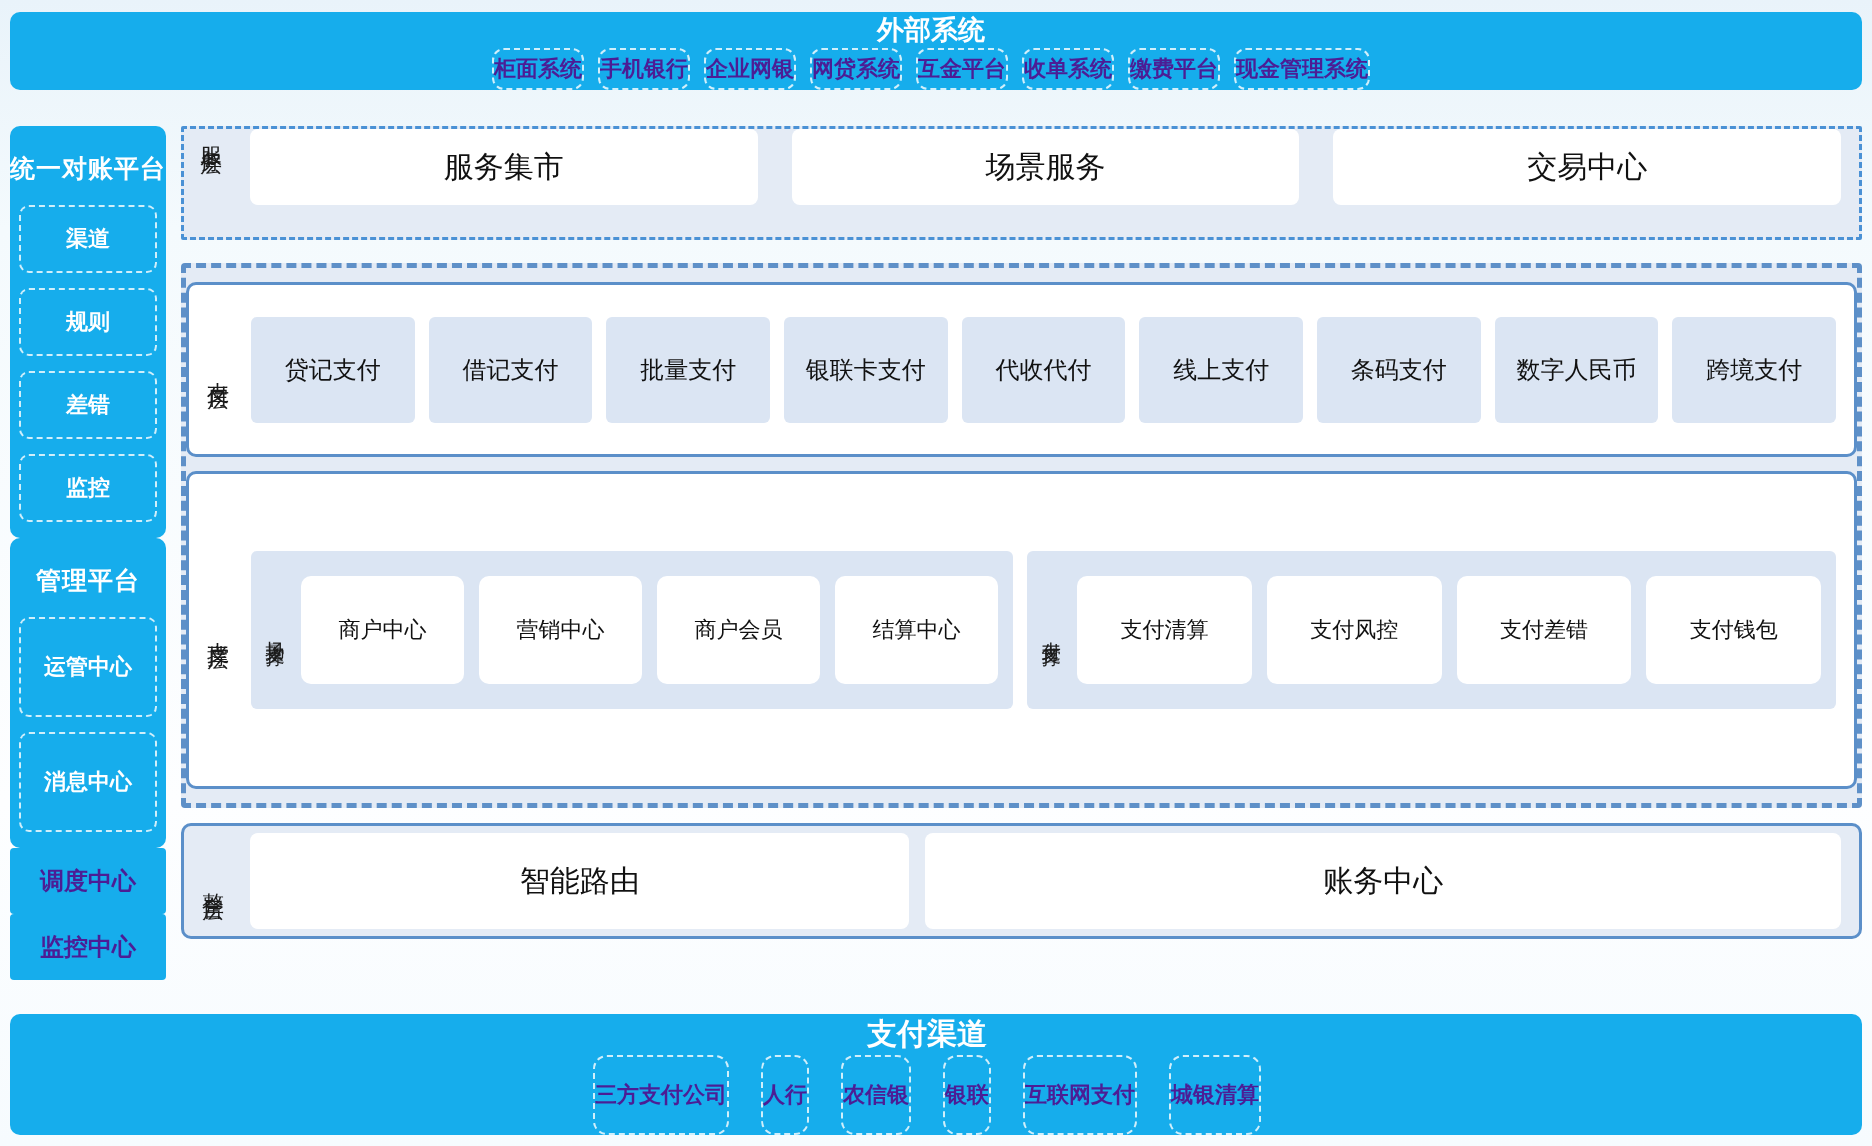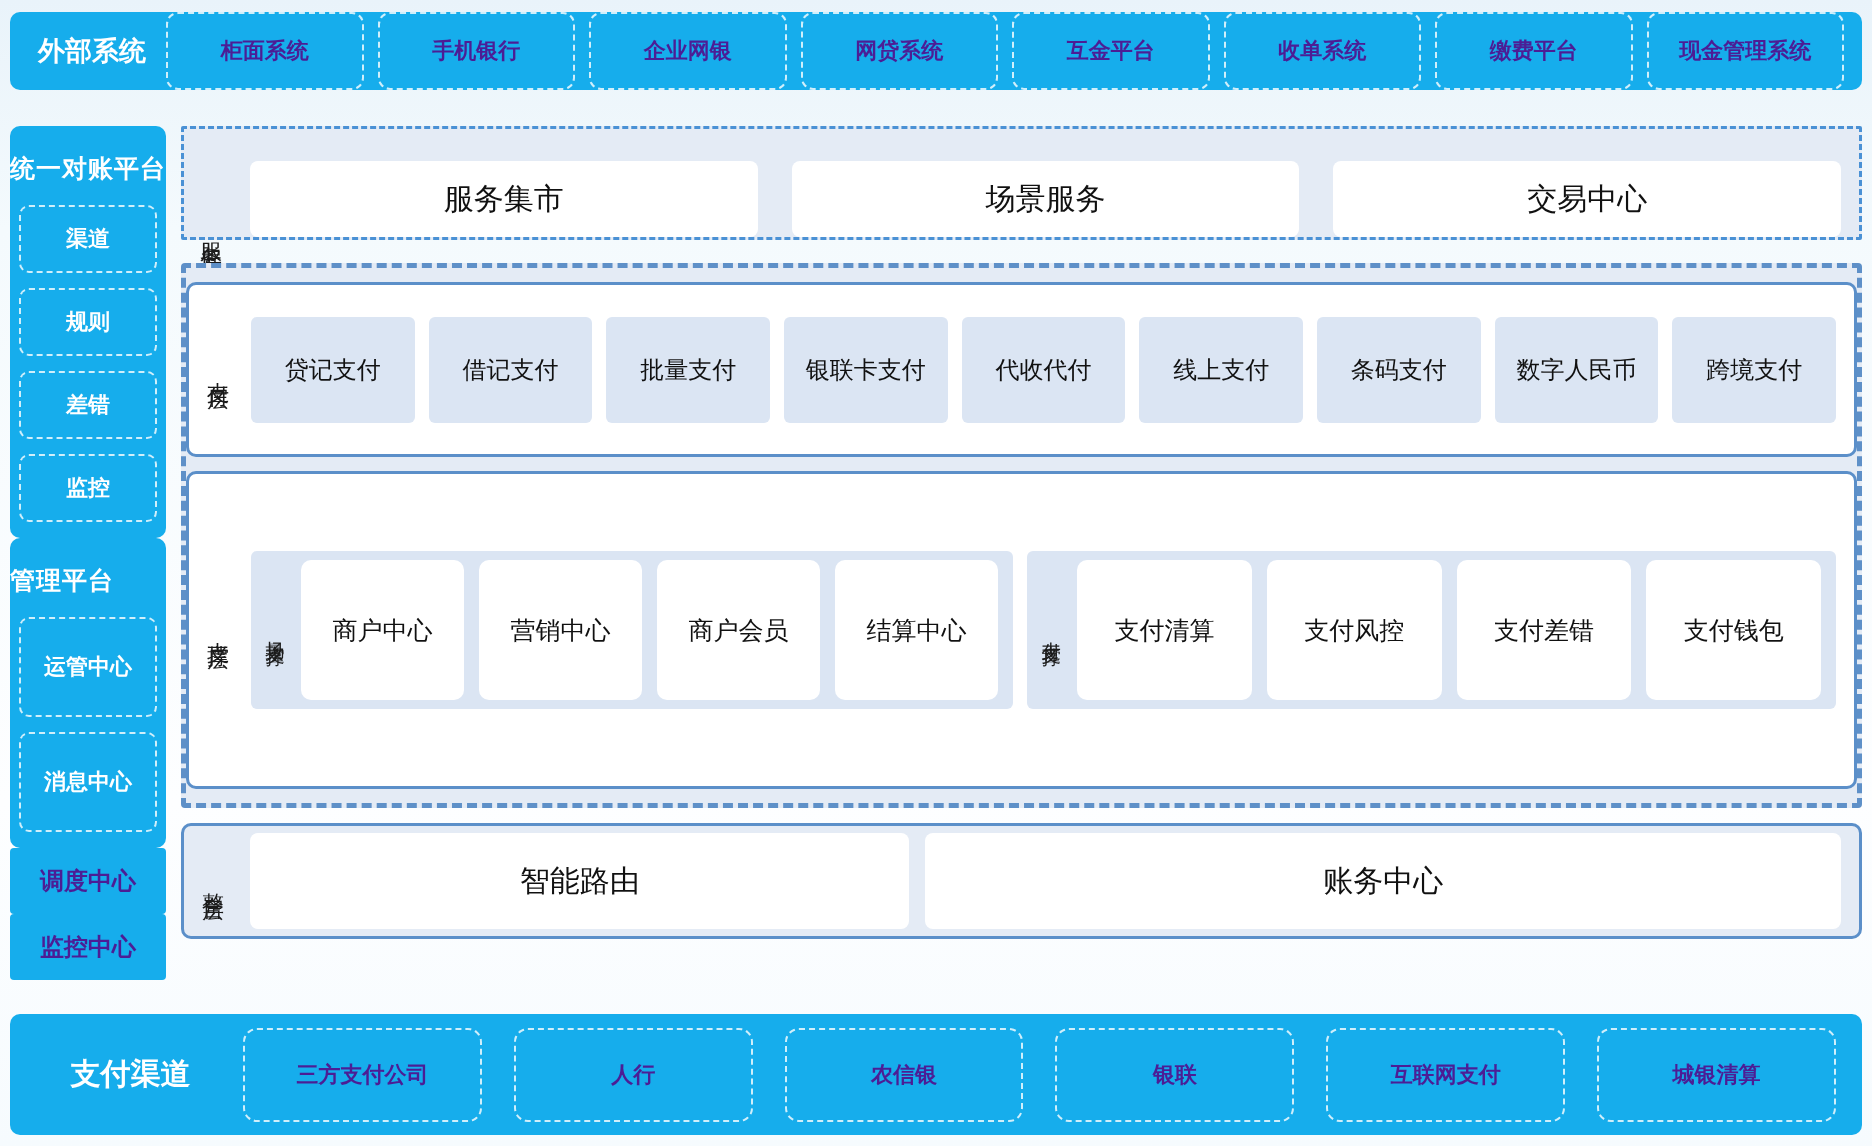--- a/index.html
+++ b/index.html
@@ -13,21 +13,21 @@
   *{box-sizing:border-box;margin:0;padding:0;}
   html,body{width:1872px;height:1146px;overflow:hidden;}
   body{
     font-family:"Liberation Sans","DejaVu Sans",sans-serif;
     background:linear-gradient(180deg,#e9f3fa 0%,#f4fafd 20%,#fdfeff 70%,#f6fbfe 100%);
     color:var(--ink);
   }
   .page{width:1872px;height:1146px;padding:12px 10px 11px 10px;display:flex;flex-direction:column;}
 
   
-  .bar{background:var(--accent);border-radius:10px;display:flex;align-items:center;color:#fff;}
+  .bar{background:var(--accent);border-radius:10px;display:flex;align-items:center;color:#fff;flex-direction:column;}
   .bar--top{height:100px;padding:0 18px 0 8px;}
   .bar--bottom{height:155px;padding:0 26px 0 8px;margin-top:34px;}
   .bar-title{flex:0 0 auto;text-align:center;font-weight:bold;}
   .bar--top .bar-title{width:148px;font-size:27px;}
   .bar--bottom .bar-title{width:225px;font-size:30px;}
   .bar-items{flex:1;display:flex;}
   .bar--top .bar-items{gap:14px;height:78px;}
   .bar--bottom .bar-items{gap:32px;height:94px;}
   .dash-node{
     flex:1;border:2px dashed rgba(255,255,255,.8);border-radius:12px;
@@ -37,21 +37,21 @@
   .bar--bottom .dash-node{border-radius:14px;}
 
   
   .middle{flex:1;display:flex;gap:15px;margin-top:36px;}
 
   
   .left-col{width:156px;display:flex;flex-direction:column;justify-content:space-between;}
   .side-card{background:var(--accent);border-radius:10px;color:#fff;display:flex;flex-direction:column;}
   .side-card--recon{height:412px;}
   .side-card--mgmt{height:310px;}
-  .side-title{text-align:left;font-weight:bold;font-size:25px;padding:26px 0 20px 0;letter-spacing:1px;}
+  .side-title{text-align:center;font-weight:bold;font-size:25px;padding:26px 0 20px 0;letter-spacing:1px;}
   .side-items{flex:1;display:flex;flex-direction:column;gap:15px;padding:0 9px 16px 9px;}
   .side-dash{
     flex:1;border:2px dashed rgba(255,255,255,.8);border-radius:10px;
     display:flex;align-items:center;justify-content:center;
     font-size:22px;font-weight:bold;
   }
   .side-solid{
     height:66px;background:var(--accent);border-radius:4px;color:#4c1d95;
     display:flex;align-items:center;justify-content:center;font-size:24px;font-weight:bold;
   }
@@ -60,21 +60,21 @@
   .right-col{flex:1;display:flex;flex-direction:column;}
   .v-label{
     writing-mode:vertical-rl;text-orientation:upright;
     font-size:22px;color:var(--ink);letter-spacing:4px;line-height:1;
     flex:0 0 auto;
   }
 
   .service-layer{
     height:114px;background:var(--panel);
     border:3px dashed #4a91d5;border-radius:2px;
-    display:flex;align-items:flex-end;gap:28px;padding:0 18px 0 16px;
+    display:flex;align-items:flex-start;gap:28px;padding:0 18px 0 16px;
   }
   .service-boxes{flex:1;display:flex;gap:34px;height:76px;}
   .wh-node{
     background:#fff;border-radius:8px;display:flex;align-items:center;justify-content:center;
     font-size:30px;color:#111;white-space:nowrap;
   }
   .service-boxes .wh-node{flex:1;}
 
   .dashed-box{
     margin-top:23px;height:545px;
@@ -94,21 +94,21 @@
   }
   .layer--support{flex:1;}
   .support-groups{flex:1;display:flex;gap:14px;align-items:center;}
   .group{
     background:var(--node);border-radius:6px;height:158px;
     display:flex;align-items:center;gap:16px;padding:0 15px;
   }
   .group--scene{flex:0.94;}
   .group--pay{flex:1;}
   .group .v-label{font-size:19px;letter-spacing:2px;}
-  .group .wh-node{flex:1;height:140px;border-radius:10px;font-size:25px;}
+  .group .wh-node{flex:1;height:108px;border-radius:10px;font-size:22px;}
   .group-boxes{flex:1;display:flex;gap:15px;}
 
   .integration-layer{
     margin-top:15px;height:116px;background:var(--panel);
     border:3px solid var(--line);border-radius:10px;
     display:flex;align-items:center;gap:26px;padding:0 18px;
   }
   .integration-boxes{flex:1;display:flex;gap:16px;height:96px;}
   .integration-boxes .wh-node--route{flex:0.72;}
   .integration-boxes .wh-node--account{flex:1;}

